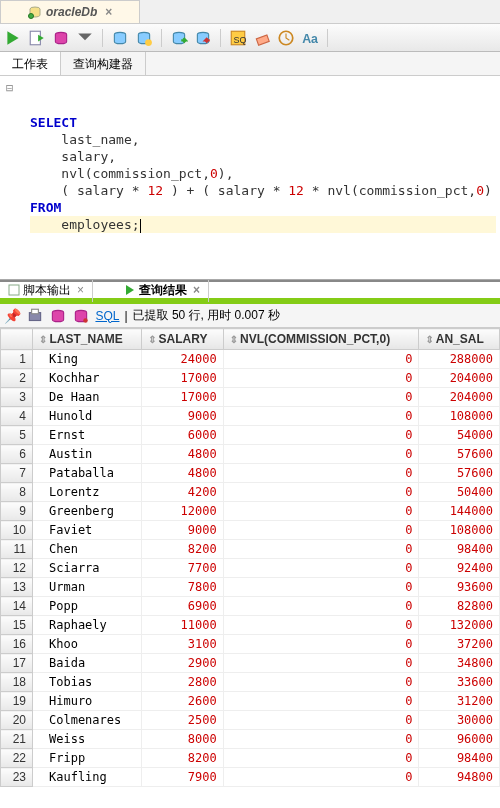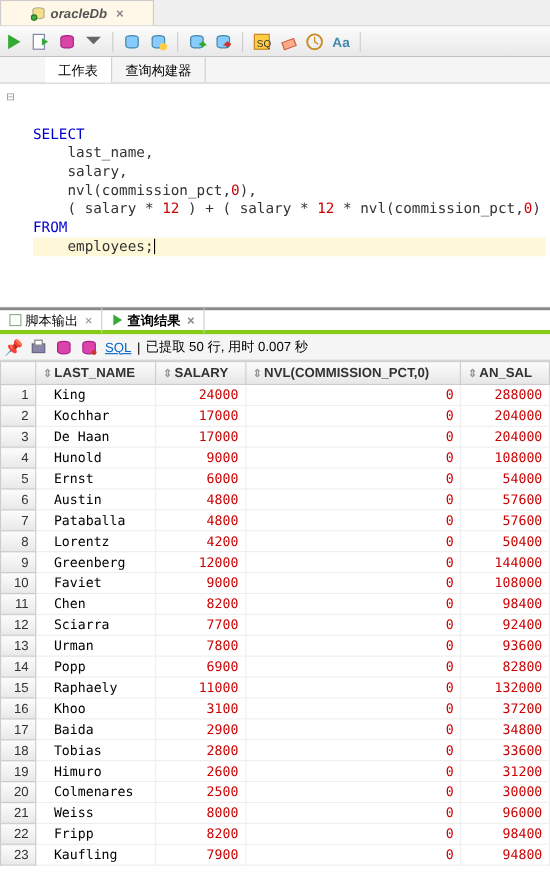--- a/index.html
+++ b/index.html
@@ -6,28 +6,28 @@
     body { font-family: Arial, sans-serif; font-size: 12px; background: #fff; width: 500px; height: 808px; overflow: hidden; }
     .tab-strip { height: 24px; background: #f0f0f0; border-bottom: 1px solid #ccc; display: flex; }
     .tab { padding: 4px 27px; background: #fff8e8; border: 1px solid #ccc; border-bottom: none; display: flex; align-items: center; gap: 4px; font-style: italic; font-weight: bold; color: #555; }
     .tab-close { font-style: normal; color: #888; margin-left: 4px; }
     .cyl-icon { width: 14px; height: 14px; display: inline-block; }
     .toolbar { height: 28px; background: linear-gradient(#fcfcfc,#e8e8e8); border-bottom: 1px solid #bbb; display: flex; align-items: center; padding: 0 4px; gap: 6px; }
     .tbtn { width: 18px; height: 18px; display: flex; align-items: center; justify-content: center; }
     .tsep { width: 1px; height: 18px; background: #ccc; margin: 0 2px; }
     .inner-tabs { height: 24px; background: #f5f5f5; border-bottom: 1px solid #ccc; display: flex; }
     .inner-tab { padding: 4px 12px; border-right: 1px solid #ccc; }
-    .inner-tab.active { background: #fff; margin-left: 41px; }
+    .inner-tab.active { background: #fff; }
     .editor { height: 204px; border-bottom: 1px solid #aaa; position: relative; font-family: 'SimSun', monospace; font-size: 13px; padding: 4px 4px 4px 30px; line-height: 17px; color: #333; white-space: pre; }
     .editor .gutter { position: absolute; left: 6px; top: 4px; color: #999; font-size: 12px; }
-    .kw { color: #0000cc; font-weight: normal; }
+    .kw { color: #0000cc; font-weight: bold; }
     .num { color: #cc0000; }
     .hl-line { background: #fff8d8; display: block; }
     .cursor { display: inline-block; width: 1px; height: 14px; background: #000; vertical-align: middle; }
-    .output-tabs { height: 24px; border-bottom: 4px solid #84cc16; display: flex; align-items: center; border-top: 2px solid #888; }
+    .output-tabs { height: 24px; border-bottom: 6px solid #84cc16; display: flex; align-items: center; border-top: 2px solid #888; gap: 23px; }
     .out-tab { padding: 3px 8px; display: flex; align-items: center; gap: 3px; border-right: 1px solid #ccc; }
     .out-tab.active { font-weight: bold; }
     .out-tab svg { width: 12px; height: 12px; }
     .out-close { color: #888; margin-left: 3px; }
     .status-bar { height: 24px; background: #f5f5f5; border-bottom: 1px solid #ccc; display: flex; align-items: center; padding: 0 4px; gap: 5px; }
     .pin { color: #c00; font-size: 14px; }
     .sql-link { color: #0066cc; text-decoration: underline; }
     .results { overflow: auto; height: 478px; }
     table.grid { border-collapse: collapse; width: 100%; }
     table.grid th { background: linear-gradient(#fcfcfc,#e6e6e6); border: 1px solid #ccc; padding: 3px 6px; font-weight: bold; color: #333; text-align: left; white-space: nowrap; }

